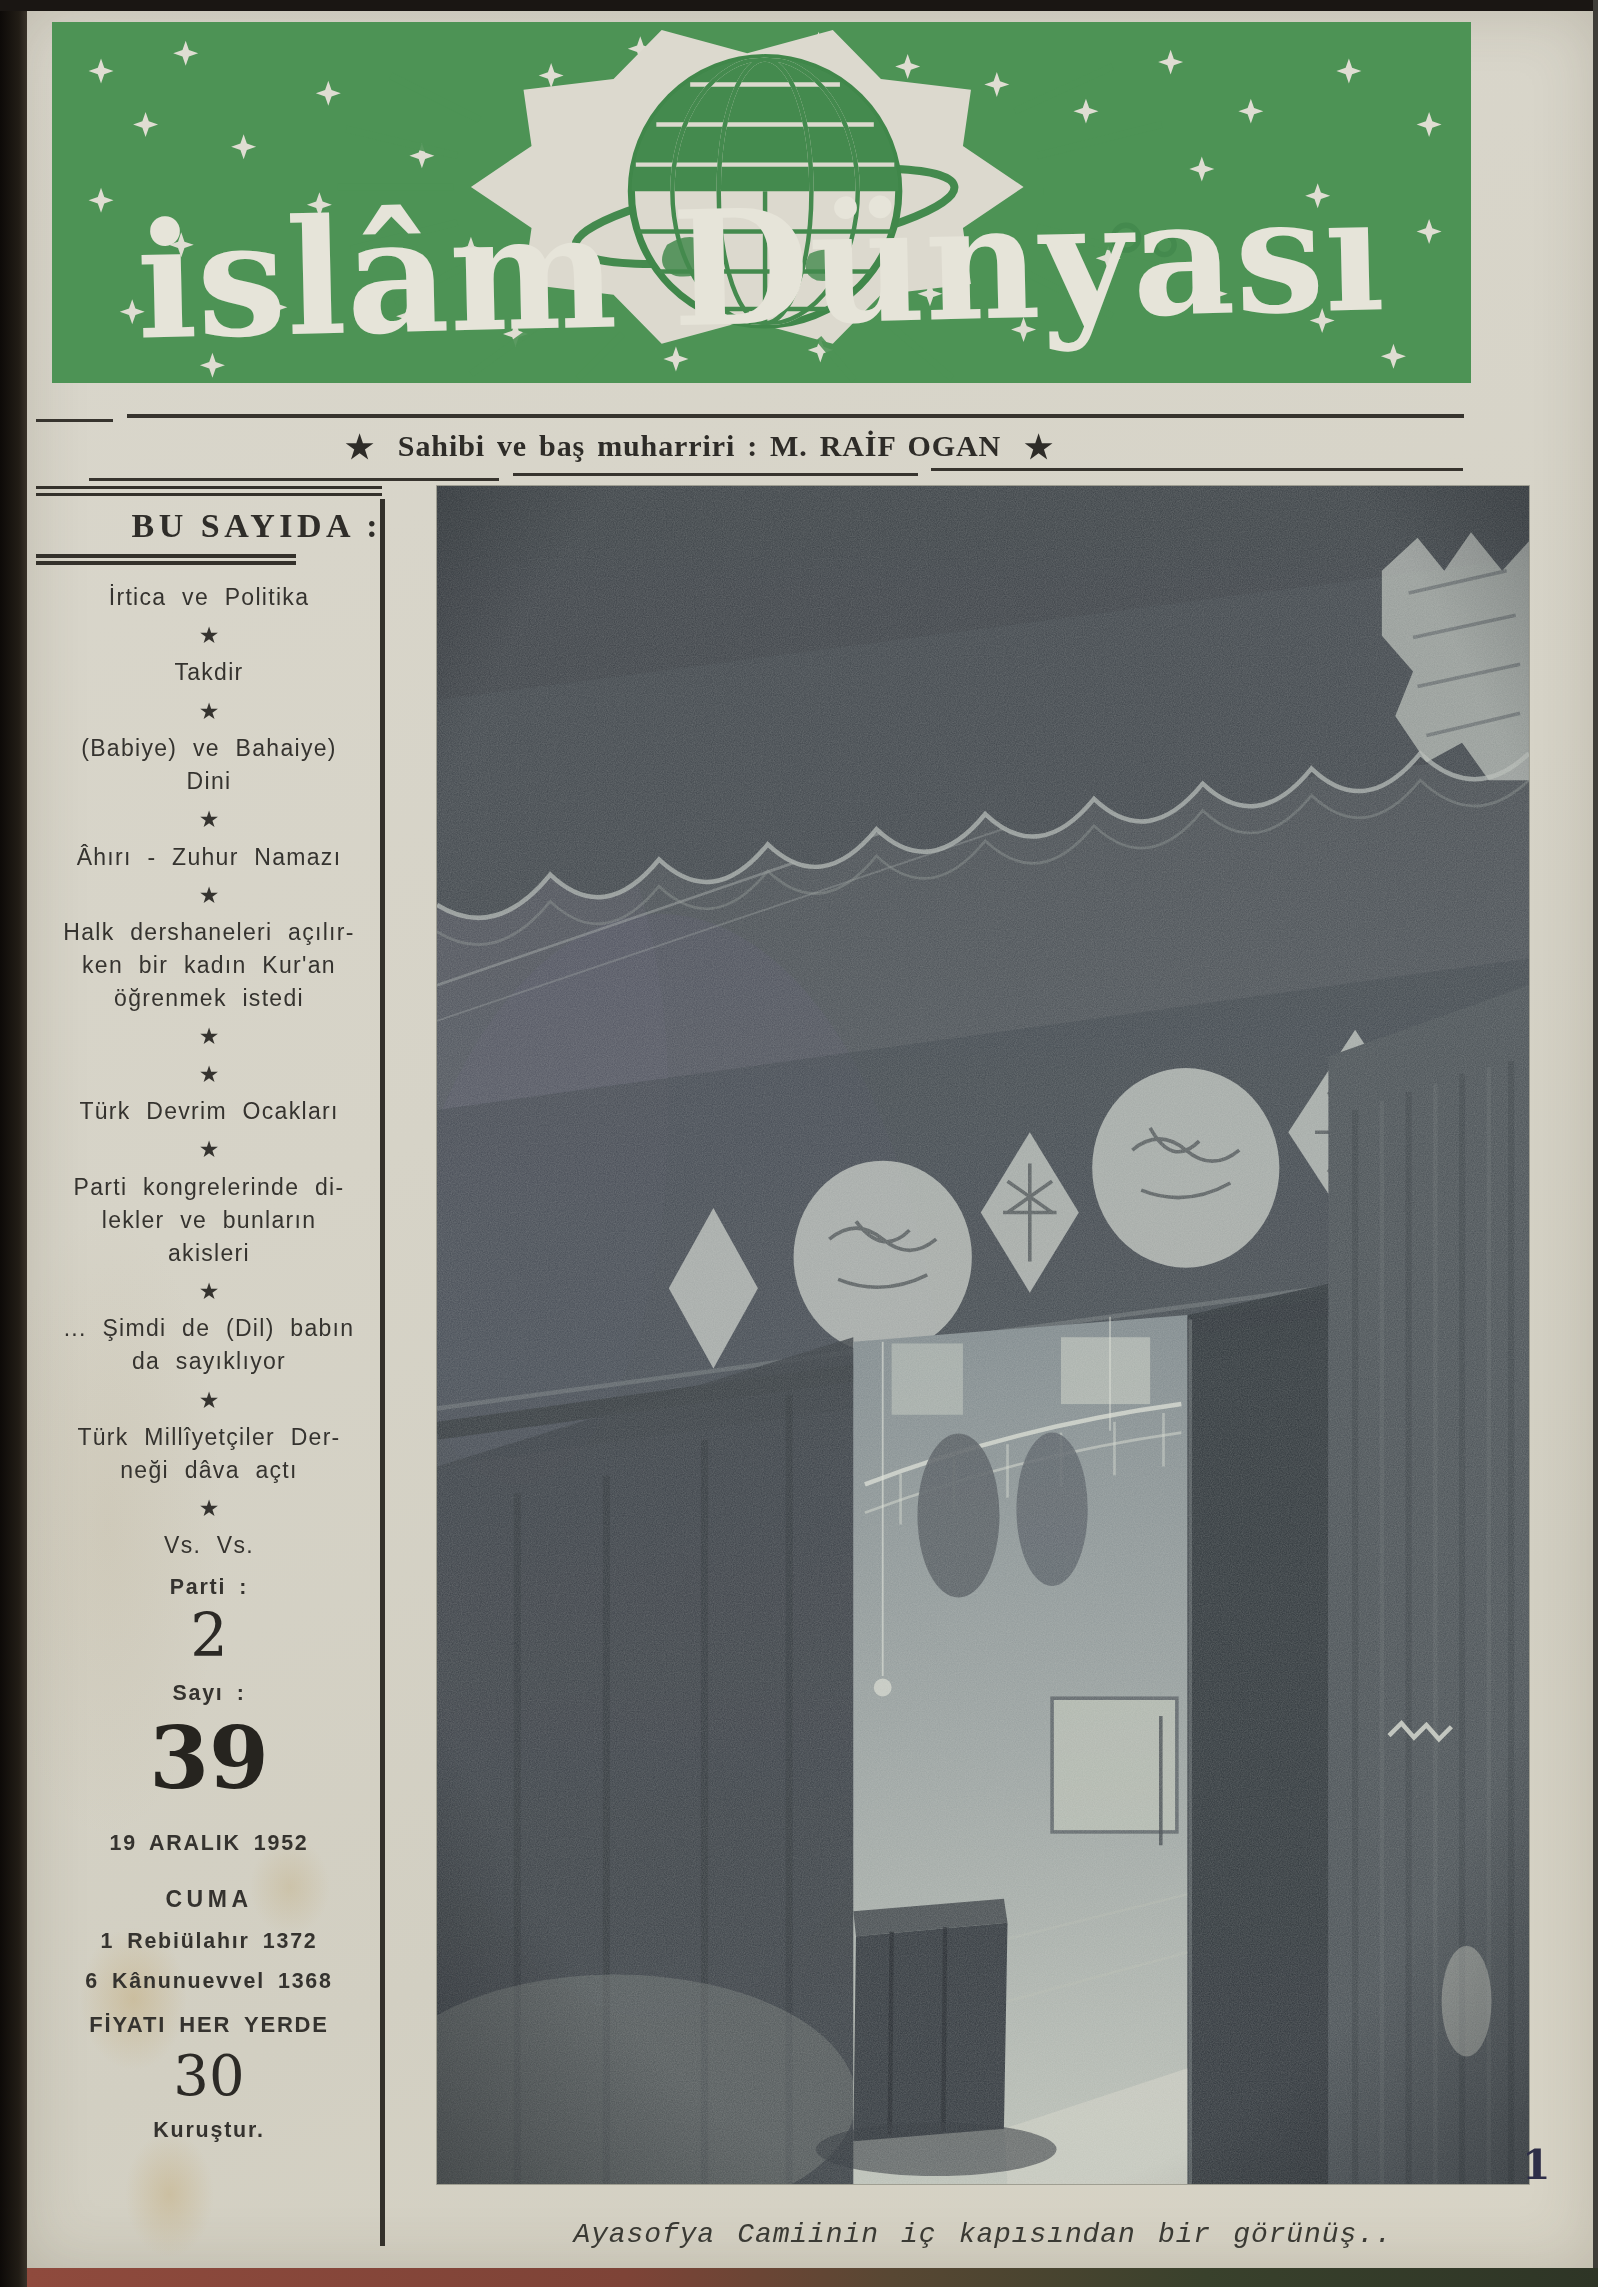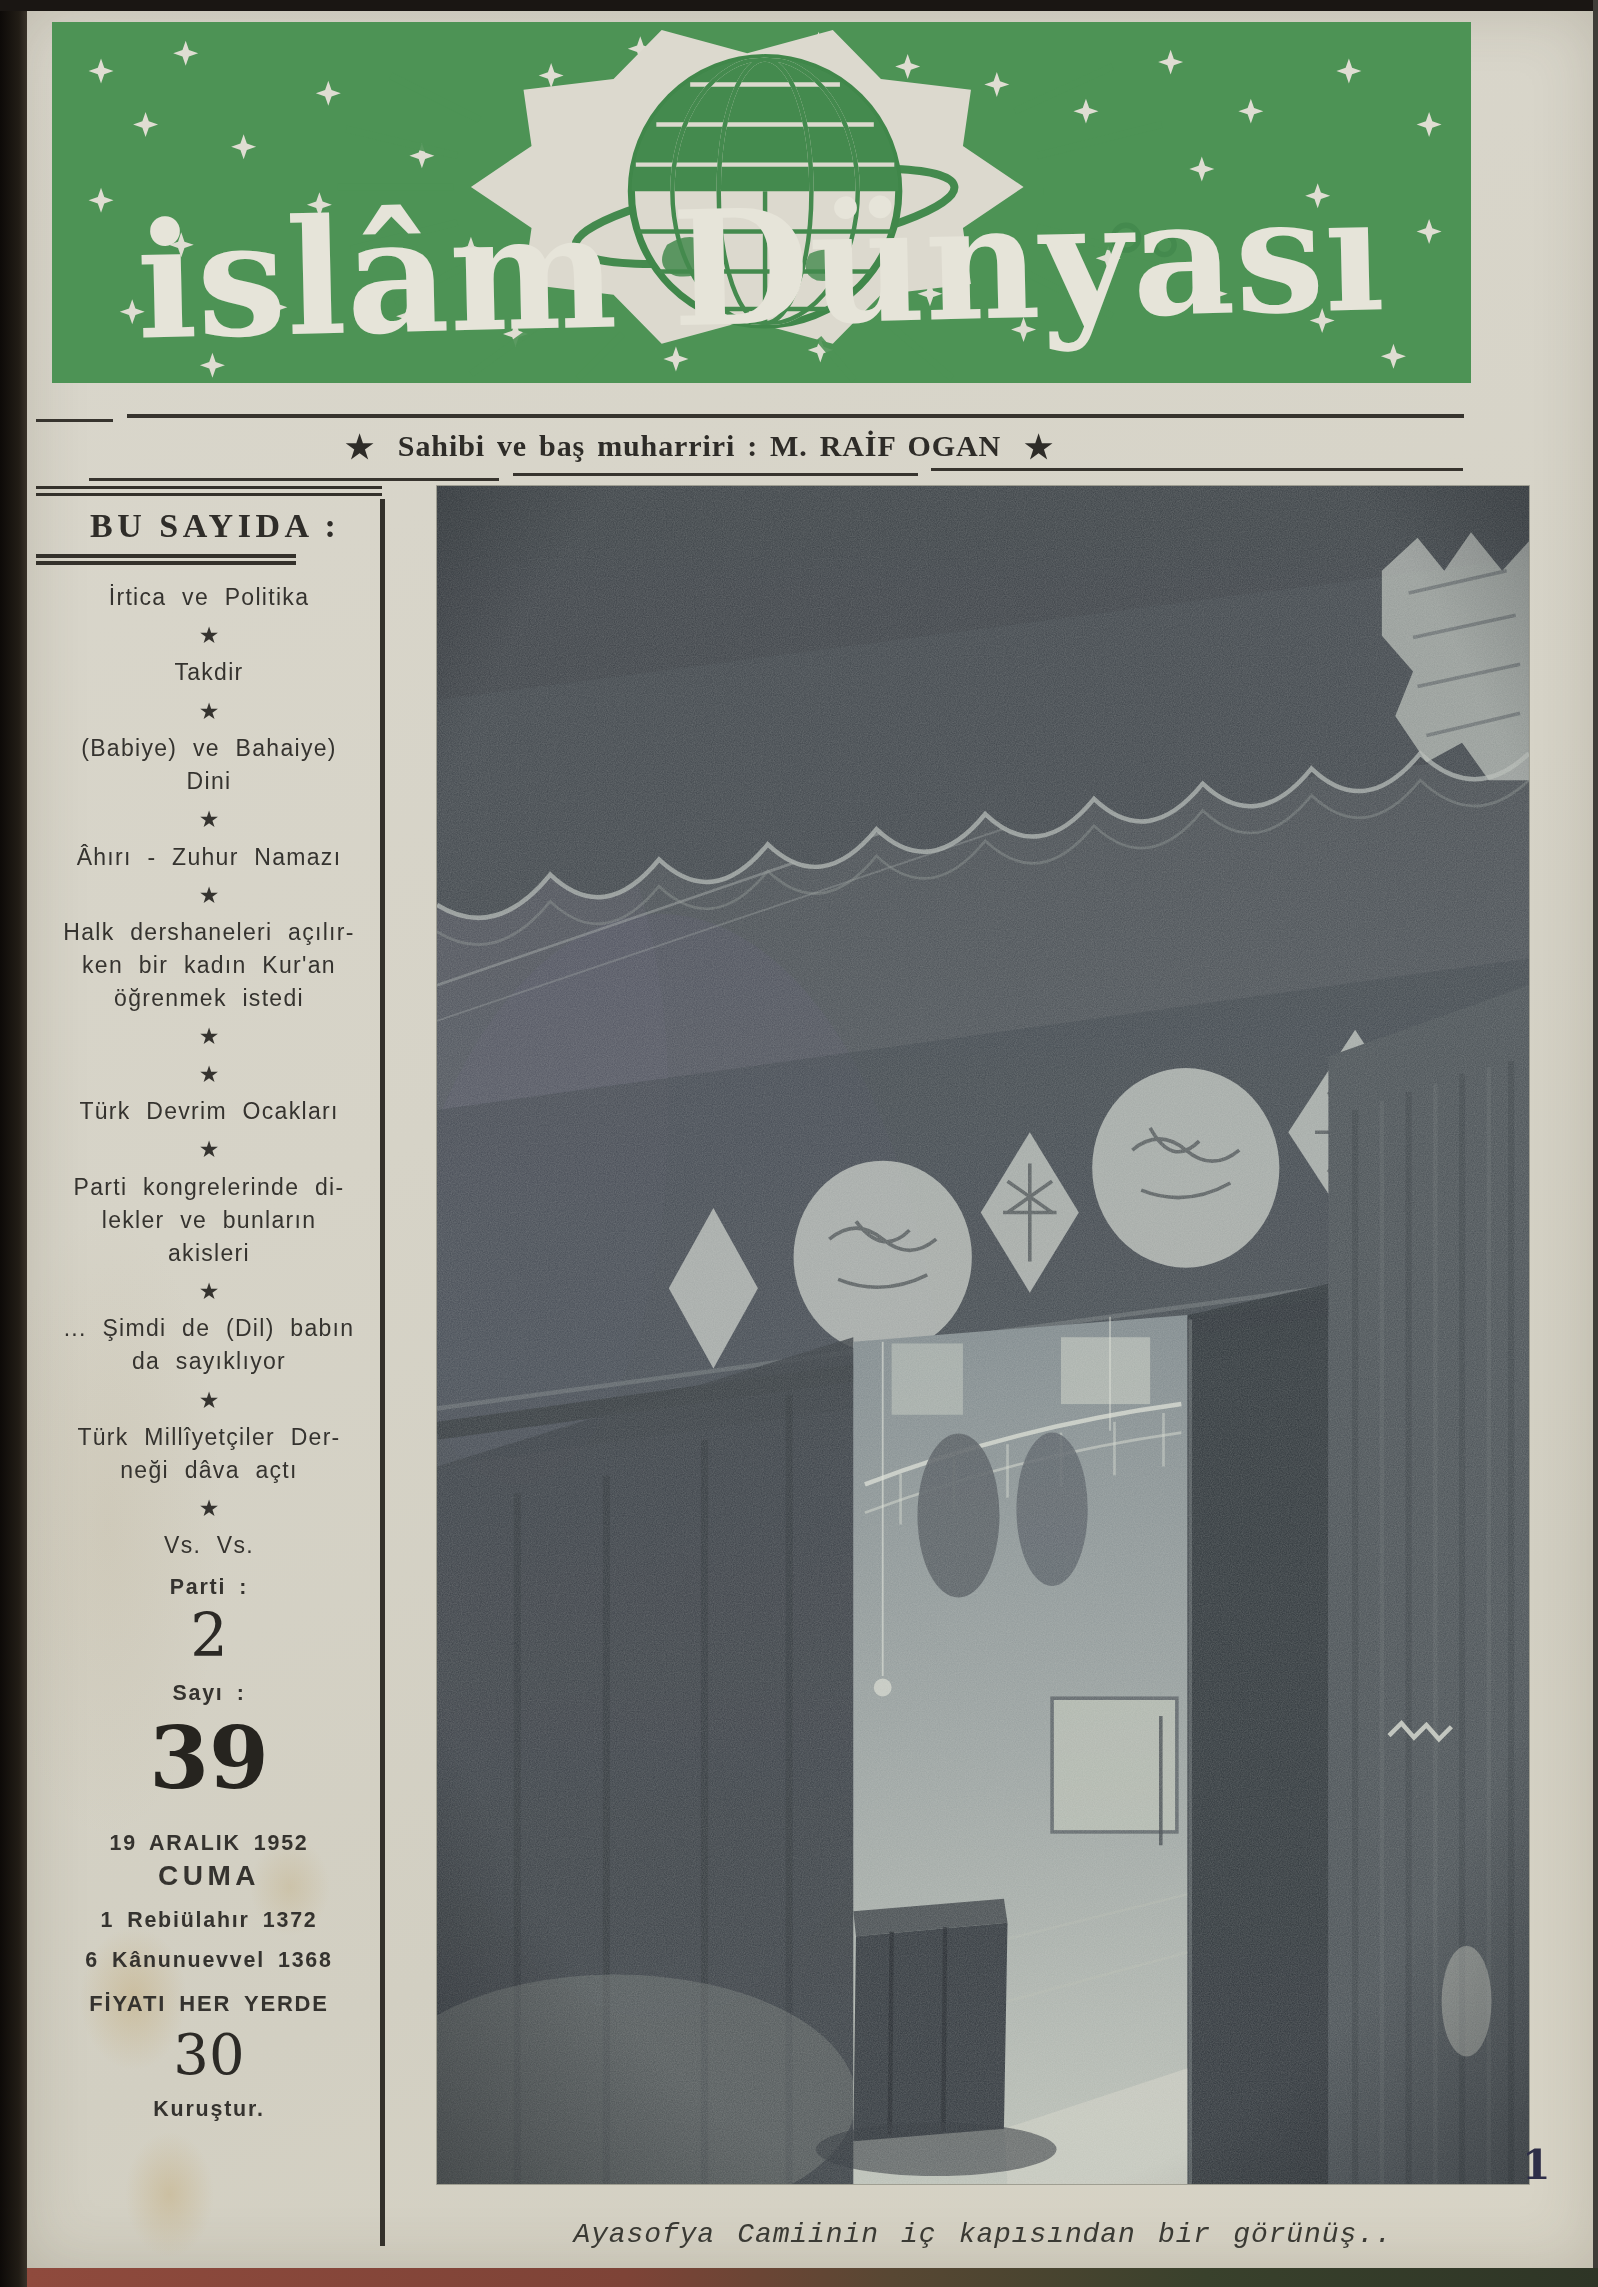--- a/index.html
+++ b/index.html
@@ -17,32 +17,32 @@
   #subtitle-text{position:absolute;left:160px;top:417px;width:1025px;text-align:center;
       font-family:"Liberation Serif",serif;font-weight:bold;font-size:30px;color:#2e2c28;
       letter-spacing:0.9px;word-spacing:3.6px;}
   #subtitle-text .star{font-size:32px;padding:0 23px;vertical-align:-1.8px;}
   
   #sidebar{position:absolute;left:9px;top:475px;width:346px;text-align:center;}
   .double-rule{height:10.7px;position:relative;}
   .double-rule:before,.double-rule:after{content:"";position:absolute;left:0;right:0;height:3.6px;background:#34312b;}
   .double-rule:after{top:7.1px;}
   #toc-heading{font-family:"Liberation Serif",serif;font-size:34px;font-weight:bold;
-      letter-spacing:4.5px;text-align:center;padding-left:12.5px;margin-top:10.7px;color:#2f2d29;}
+      letter-spacing:4.5px;text-align:right;padding-left:12.5px;margin-top:10.7px;color:#2f2d29;}
   #heading-rule{width:260px;margin-top:9px;}
   #toc-list{margin-top:16px;}
   .toc-item{font-size:23px;font-weight:normal;line-height:33px;letter-spacing:1.3px;word-spacing:8px;color:#35332f;}
   .toc-star{font-size:23px;line-height:32px;margin:5.3px 0;color:#35332f;}
   .side-label{font-size:21.4px;font-weight:bold;letter-spacing:1.8px;word-spacing:5.3px;color:#35332f;}
   #volume-label{margin-top:12.5px;}
   #volume-number{font-family:"DejaVu Serif",serif;font-size:59px;line-height:62px;margin-top:5.3px;color:#2c2a26;}
   #issue-label{margin-top:14.3px;}
   #issue-number{font-family:"DejaVu Serif",serif;font-weight:bold;font-size:86px;line-height:86px;margin-top:9px;color:#26241f;}
   #date-gregorian{margin-top:30px;}
-  #weekday{margin-top:4px;font-size:28px;letter-spacing:4.5px;}
+  #weekday{margin-top:30px;font-size:23px;letter-spacing:4.5px;}
   #date-hijri{margin-top:16px;}
   #date-rumi{margin-top:14.3px;}
   #price-label{margin-top:18px;font-size:22px;}
   #price-number{font-family:"DejaVu Serif",serif;font-size:56px;line-height:75px;color:#2c2a26;}
   #price-unit{margin-top:5.3px;}
   #divider{position:absolute;left:353px;top:488px;width:4.5px;height:1747px;background:#34312b;}
   
   #photo{position:absolute;left:410px;top:475px;width:1092px;height:1698px;background:#4a5055;
          box-shadow:0 0 0 0.9px #9a988c;}
   #caption{position:absolute;left:410px;top:2208px;width:1092px;text-align:center;

